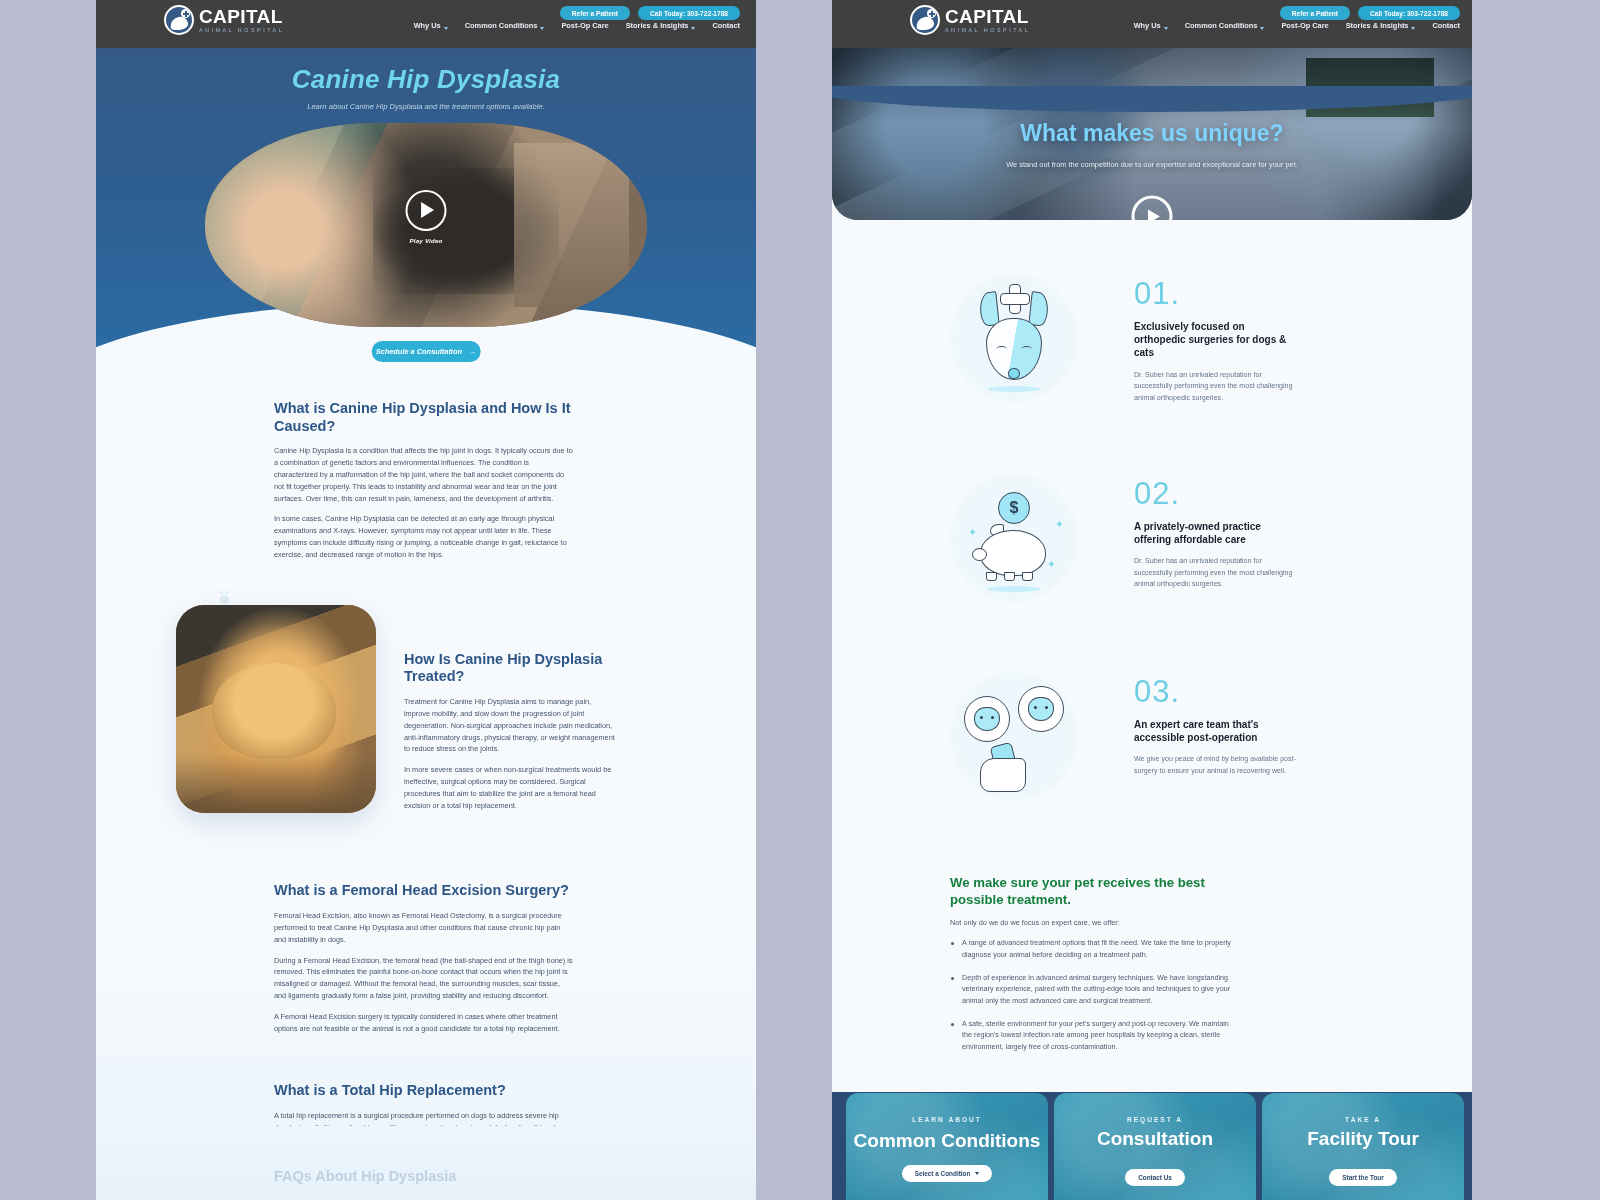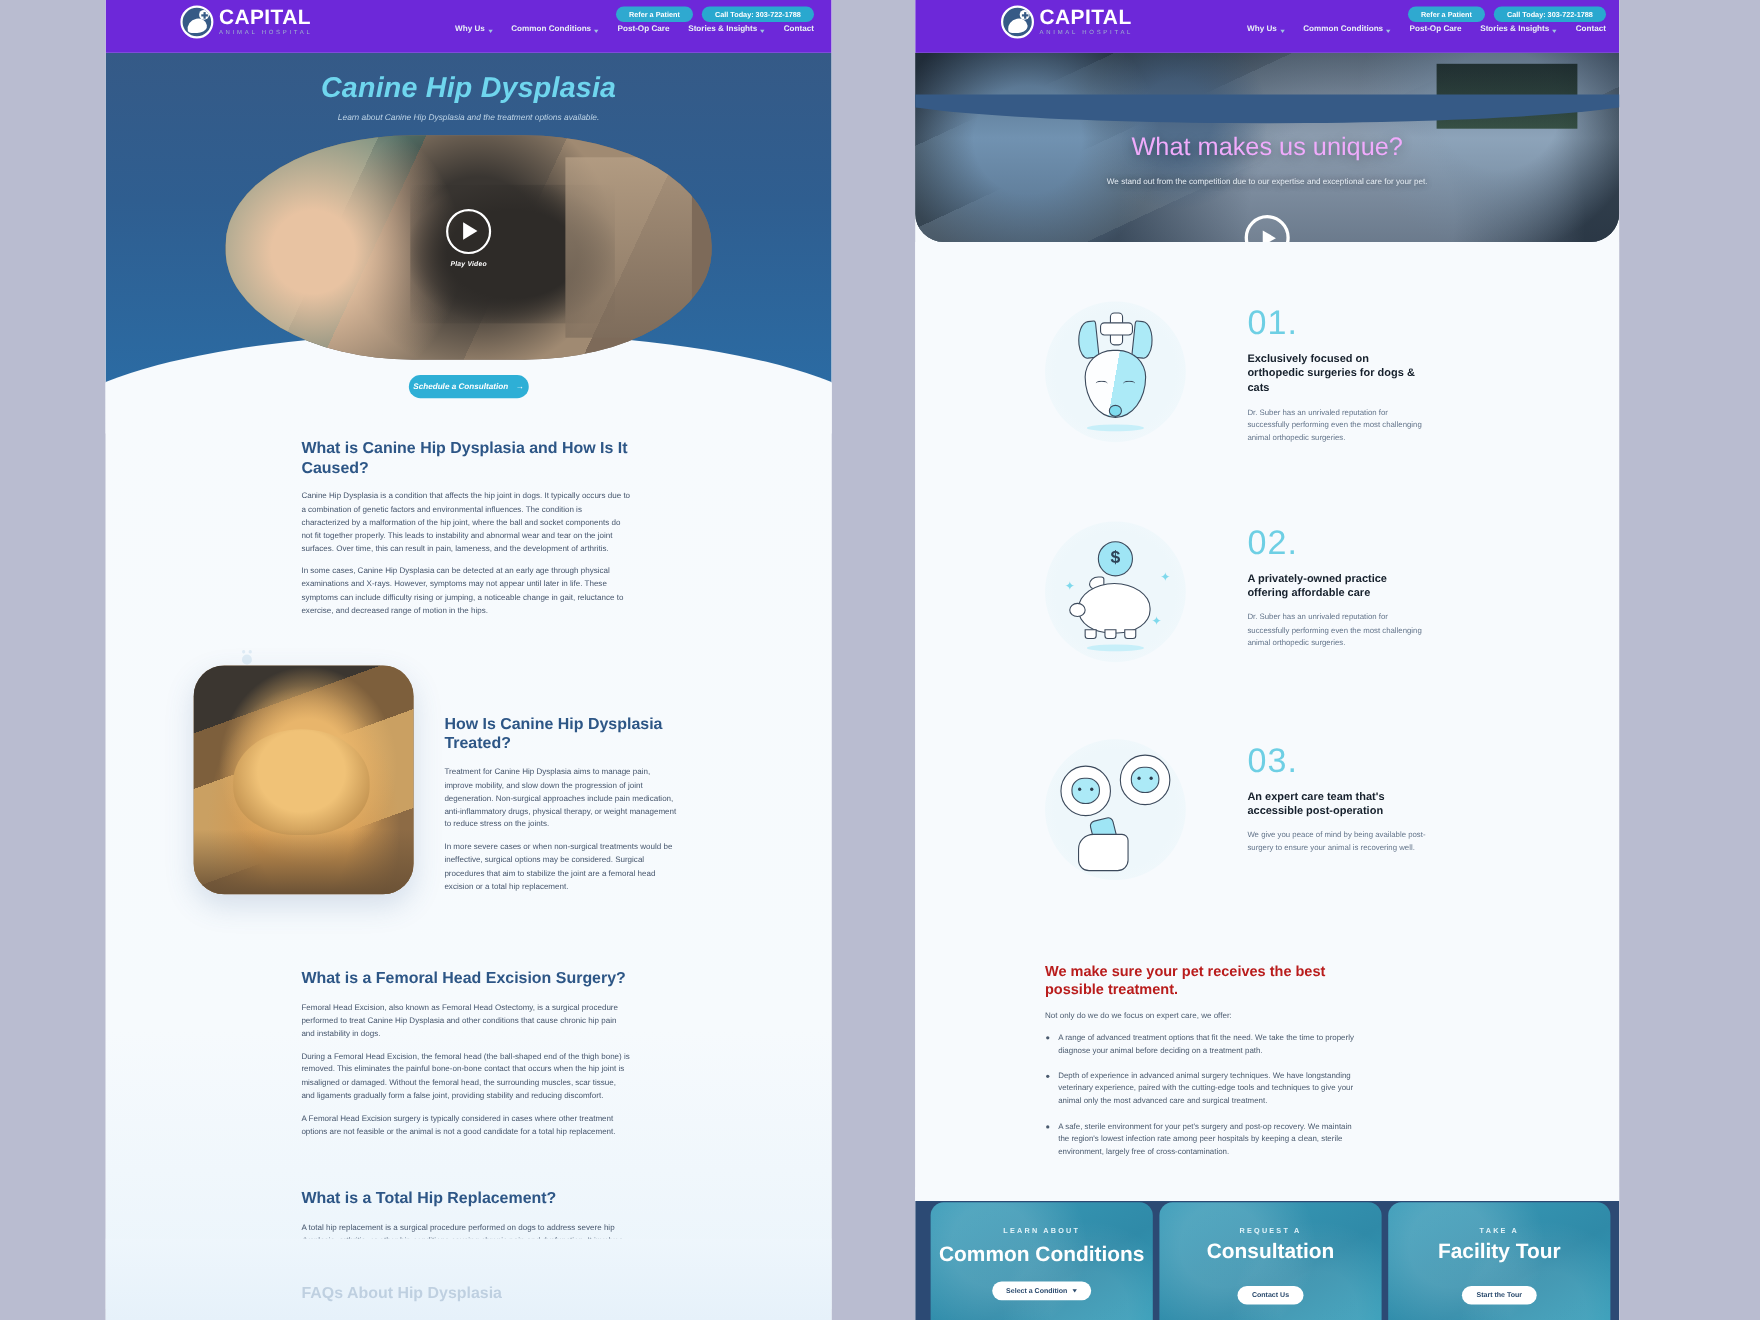--- a/index.html
+++ b/index.html
@@ -19,21 +19,21 @@
     overflow: hidden;
     background: #f7fafd;
   }
   .panel-left  { left: 96px;  width: 660px; }
   .panel-right { left: 832px; width: 640px; }
 
   
   .nav {
     position: relative;
     height: 48px;
-    background: #6d28d9;
+    background: #404040;
     z-index: 40;
   }
   .nav-inner {
     position: relative;
     height: 48px;
   }
   .logo {
     position: absolute;
     left: 68px; top: 5px;
     display: flex; align-items: center; gap: 5px;
@@ -332,23 +332,23 @@
   }
   .photo-surgery::after {
     content: "";
     position: absolute; inset: 0;
     background: linear-gradient(180deg, rgba(10,22,38,.42) 0%, rgba(10,22,38,.12) 45%, rgba(10,22,38,.35) 100%);
   }
   .hero-r-title {
     position: absolute;
     left: 0; right: 0; top: 72px;
     text-align: center;
-    color: #f0abfc;
+    color: #7dd3fc;
     font-size: 23px;
-    font-weight: 400;
+    font-weight: 700;
     z-index: 3;
     text-shadow: 0 2px 10px rgba(0,0,0,.35);
   }
   .hero-r-sub {
     position: absolute;
     left: 0; right: 0; top: 112px;
     text-align: center;
     color: #e6edf4;
     font-size: 7.4px;
     z-index: 3;
@@ -557,21 +557,21 @@
     border-radius: 14px 6px 10px 10px;
     background: #fff;
   }
 
   
   .rich {
     padding-left: 118px;
     width: 420px;
   }
   .rich h3 {
-    color: #b91c1c;
+    color: #15803d;
     font-size: 13.2px;
     font-weight: 800;
     line-height: 1.3;
     margin-bottom: 10px;
     width: 300px;
   }
   .rich p.lead {
     color: #4a5a6e; font-size: 7.3px; margin-bottom: 10px;
   }
   .rich ul { list-style: none; }

